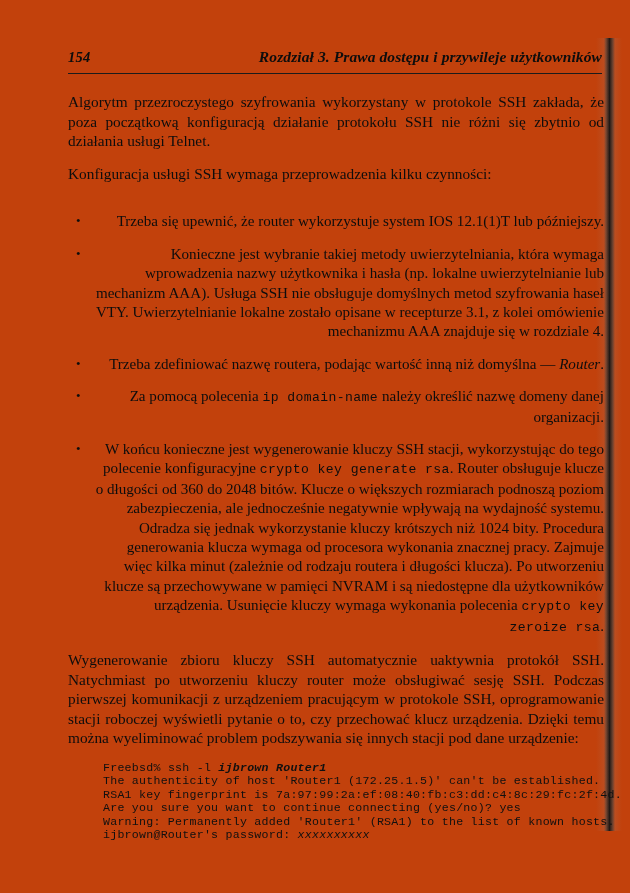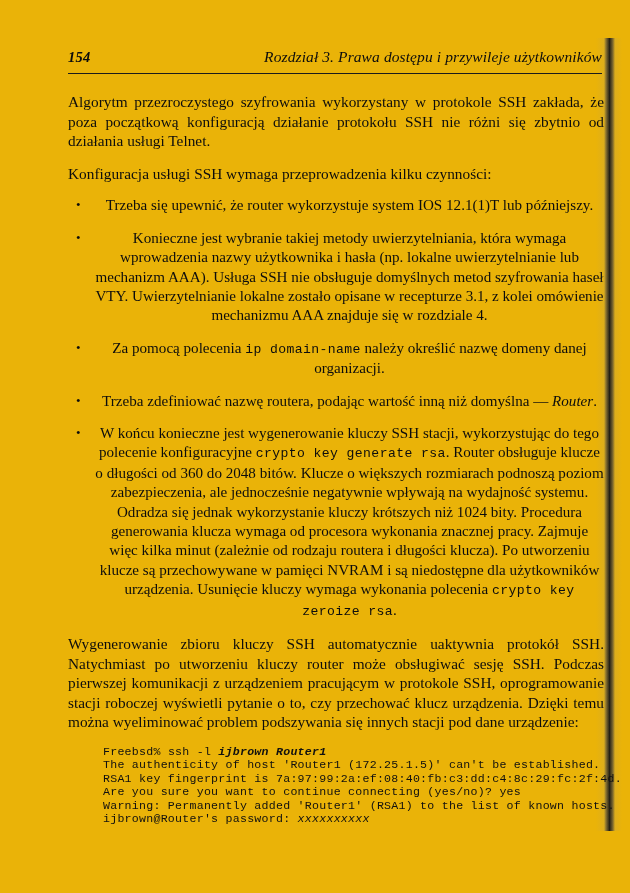--- a/index.html
+++ b/index.html
@@ -8,21 +8,21 @@
     background: #ffffff;
   }
   body {
     font-family: "Liberation Serif", "DejaVu Serif", serif;
     color: #0d0d0d;
   }
   .page {
     position: relative;
     width: 630px;
     height: 893px;
-    background: #eab308;
+    background: #c2410c;
     overflow: hidden;
   }
 
   
   .scan-edge {
     position: absolute;
     left: 604px;
     top: 38px;
     width: 11px;
     height: 793px;
@@ -60,21 +60,21 @@
   }
   .folio {
     font-size: 14.5px;
     font-style: italic;
     font-weight: bold;
     letter-spacing: 0.2px;
   }
   .running-head {
     font-size: 15.5px;
     font-style: italic;
-    font-weight: normal;
+    font-weight: bold;
     letter-spacing: 0.1px;
     white-space: nowrap;
   }
   .header-rule {
     position: absolute;
     left: 68px;
     top: 73px;
     width: 534px;
     height: 0;
     border-top: 1.6px solid #1b1b1b;
@@ -91,34 +91,34 @@
     margin: 0 0 13px 0;
     font-size: 15.3px;
     line-height: 19.6px;
     text-align: justify;
     text-justify: inter-word;
     letter-spacing: 0.02px;
     -webkit-hyphens: none;
     hyphens: none;
   }
   p.para.tight {
-    margin-bottom: 13px;
+    margin-bottom: 29px;
   }
   ul.bullets {
     margin: 0 0 4px 0;
     padding: 0;
     list-style: none;
   }
   ul.bullets li {
     position: relative;
     margin: 0 0 13px 0;
     padding-left: 27px;
     font-size: 15.1px;
     line-height: 19.4px;
-    text-align: center;
+    text-align: right;
   }
   ul.bullets li::before {
     content: "\2022";
     position: absolute;
     left: 8px;
     top: -1px;
     font-size: 13px;
   }
   i.ital { font-style: italic; }
   .mono {
@@ -162,24 +162,24 @@
     <p class="para tight">Konfiguracja usługi SSH wymaga przeprowadzenia kilku czynności:</p>
 
     <ul class="bullets">
       <li>
         <span>Trzeba się upewnić, że router wykorzystuje system IOS 12.1(1)T lub późniejszy.</span>
       </li>
       <li>
         <span>Konieczne jest wybranie takiej metody uwierzytelniania, która wymaga wprowadzenia nazwy użytkownika i hasła (np. lokalne uwierzytelnianie lub mechanizm AAA). Usługa SSH nie obsługuje domyślnych metod szyfrowania haseł VTY. Uwierzytelnianie lokalne zostało opisane w recepturze 3.1, z kolei omówienie mechanizmu AAA znajduje się w rozdziale 4.</span>
       </li>
       <li>
-        <span>Za pomocą polecenia </span><span class="mono">ip domain-name</span><span> należy określić nazwę domeny danej organizacji.</span>
+        <span>Trzeba zdefiniować nazwę routera, podając wartość inną niż domyślna — </span><i class="ital">Router</i><span>.</span>
       </li>
       <li>
-        <span>Trzeba zdefiniować nazwę routera, podając wartość inną niż domyślna — </span><i class="ital">Router</i><span>.</span>
+        <span>Za pomocą polecenia </span><span class="mono">ip domain-name</span><span> należy określić nazwę domeny danej organizacji.</span>
       </li>
       <li>
         <span>W końcu konieczne jest wygenerowanie kluczy SSH stacji, wykorzystując do tego polecenie konfiguracyjne </span><span class="mono">crypto key generate rsa</span><span>. Router obsługuje klucze o długości od 360 do 2048 bitów. Klucze o większych rozmiarach podnoszą poziom zabezpieczenia, ale jednocześnie negatywnie wpływają na wydajność systemu. Odradza się jednak wykorzystanie kluczy krótszych niż 1024 bity. Procedura generowania klucza wymaga od procesora wykonania znacznej pracy. Zajmuje więc kilka minut (zależnie od rodzaju routera i długości klucza). Po utworzeniu klucze są przechowywane w pamięci NVRAM i są niedostępne dla użytkowników urządzenia. Usunięcie kluczy wymaga wykonania polecenia </span><span class="mono">crypto key zeroize rsa</span><span>.</span>
       </li>
     </ul>
 
     <p class="para">Wygenerowanie zbioru kluczy SSH automatycznie uaktywnia protokół SSH. Natychmiast po utworzeniu kluczy router może obsługiwać sesję SSH. Podczas pierwszej komunikacji z urządzeniem pracującym w protokole SSH, oprogramowanie stacji roboczej wyświetli pytanie o to, czy przechować klucz urządzenia. Dzięki temu można wyeliminować problem podszywania się innych stacji pod dane urządzenie:</p>
 
     <pre class="listing"><span>Freebsd% </span><b>ssh -l</b><span class="bi"> ijbrown Router1</span>
 <span>The authenticity of host 'Router1 (172.25.1.5)' can't be established.</span>

